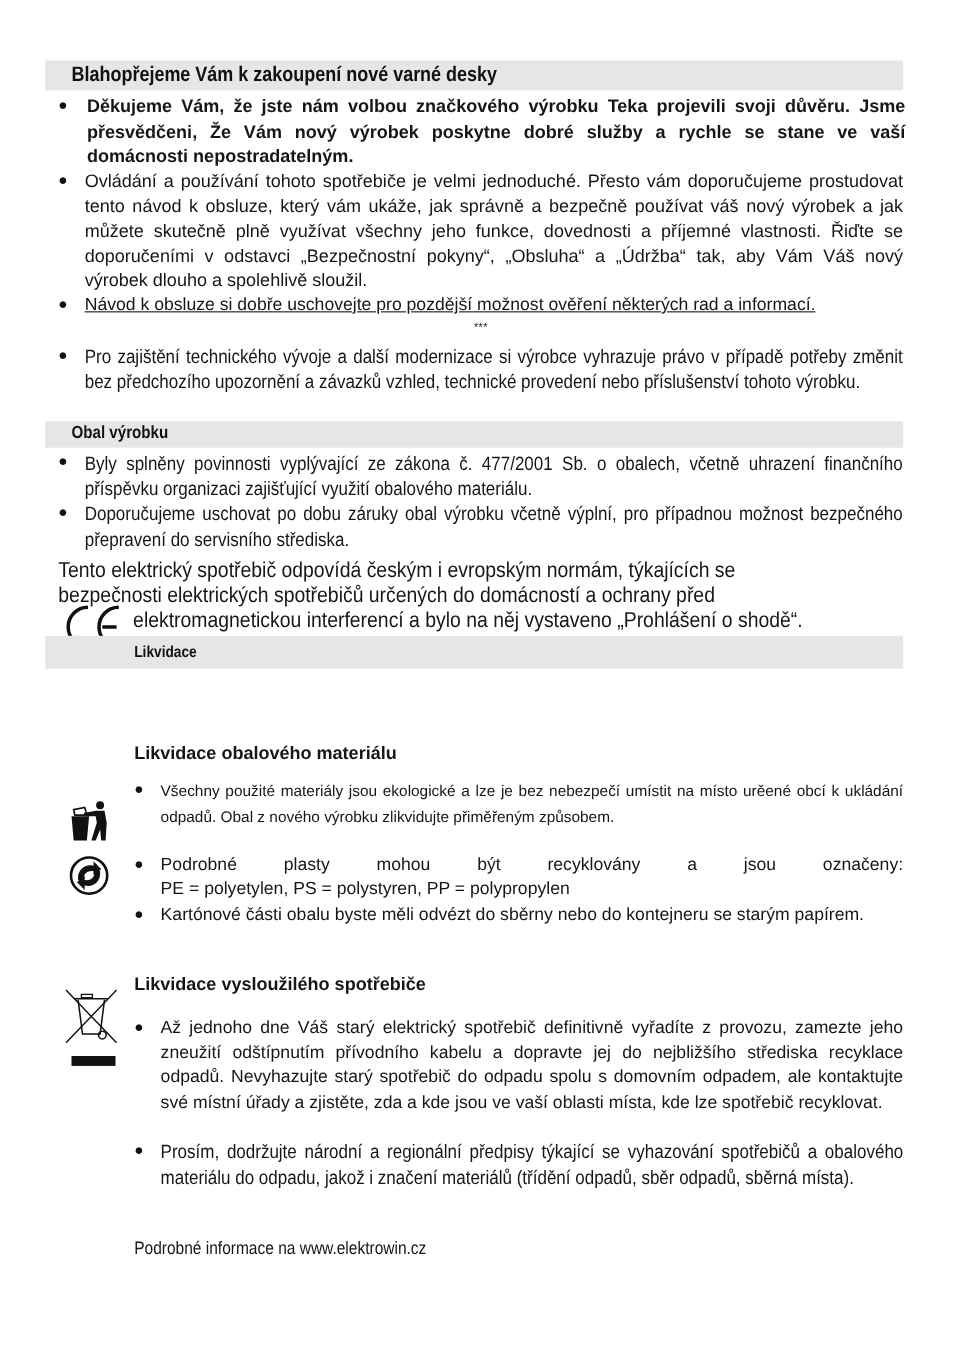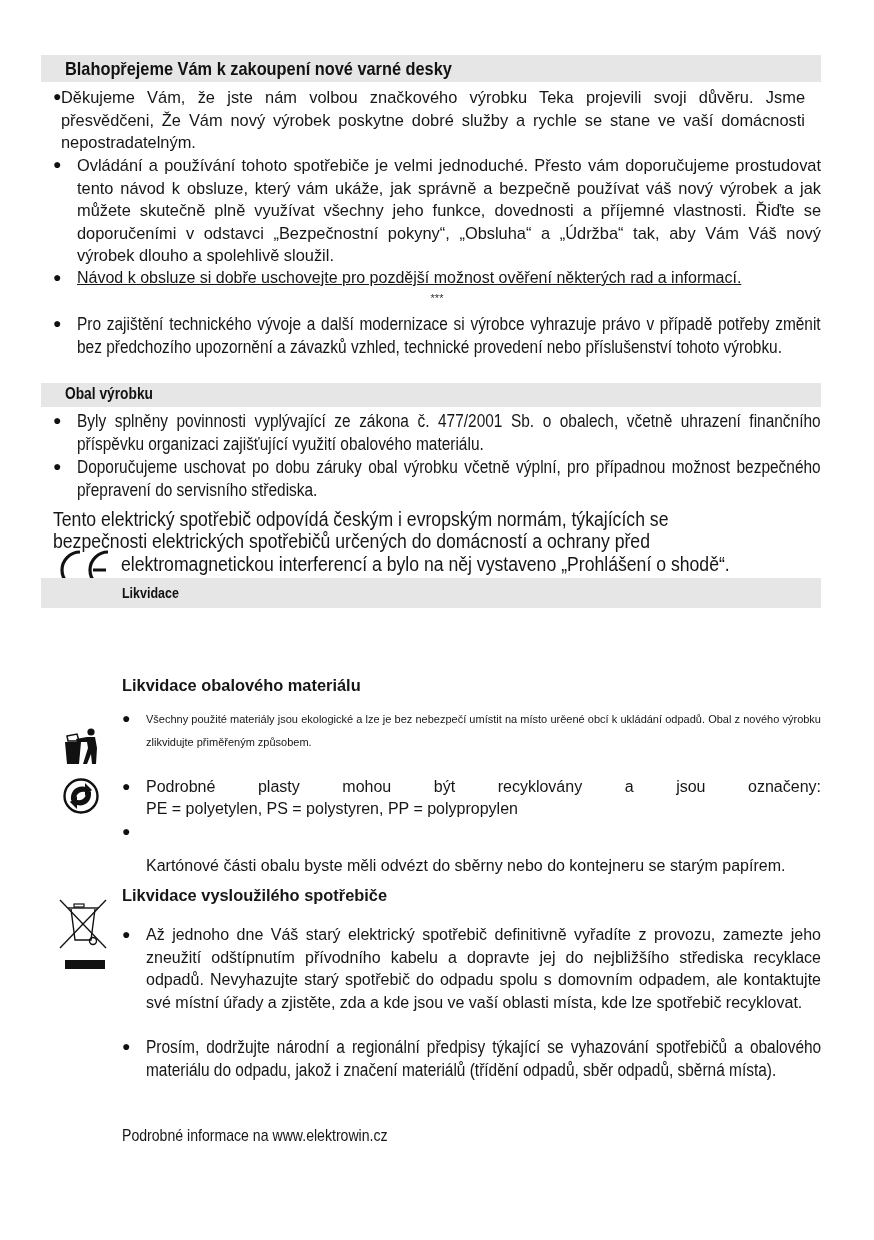--- a/index.html
+++ b/index.html
@@ -16,21 +16,21 @@
     .footer { position: absolute; font-family: "Liberation Sans", sans-serif; font-size: 16.4px; color: #161616; transform: scaleX(0.86); transform-origin: left top; white-space: nowrap; }
     svg { position: absolute; display: block; }
   </style>
 </head>
 <body>
 
 <div class="band" style="top:55px;height:27px;"></div>
 <div class="band-title" style="left:65px;top:58px;font-size:19px;">Blahopřejeme Vám k zakoupení nové  varné desky</div>
 
 <span class="bullet" style="left:53px;top:86px;">●</span>
-<div class="para" style="left:61px;top:86px;width:744px;">Děkujeme Vám, že jste nám volbou značkového výrobku Teka projevili svoji důvěru. Jsme přesvědčeni, Že Vám nový výrobek poskytne dobré služby a rychle se stane ve vaší domácnosti nepostradatelným.</div>
+<div class="para" style="left:79px;top:86px;width:744px;font-weight:bold;">Děkujeme Vám, že jste nám volbou značkového výrobku Teka projevili svoji důvěru. Jsme přesvědčeni, Že Vám nový výrobek poskytne dobré služby a rychle se stane ve vaší domácnosti nepostradatelným.</div>
 
 <span class="bullet" style="left:53px;top:154px;">●</span>
 <div class="para" style="left:77px;top:154px;width:744px;">Ovládání a používání tohoto spotřebiče je velmi jednoduché. Přesto vám doporučujeme prostudovat tento návod k obsluze, který vám ukáže, jak správně a bezpečně používat váš nový výrobek a jak můžete skutečně plně využívat všechny jeho funkce, dovednosti a příjemné vlastnosti. Řiďte se doporučeními v odstavci „Bezpečnostní pokyny“, „Obsluha“ a „Údržba“ tak, aby Vám Váš nový výrobek dlouho a spolehlivě sloužil.</div>
 
 <span class="bullet" style="left:53px;top:267px;">●</span>
 <div class="para last" style="left:77px;top:267px;width:760px;white-space:nowrap;font-size:16px;text-decoration:underline;">Návod k obsluze si dobře uschovejte pro pozdější možnost ověření některých rad a informací.</div>
 
 <div class="center" style="top:292px;">***</div>
 
 <span class="bullet" style="left:53px;top:313px;">●</span>
@@ -66,28 +66,28 @@
   <path d="M13 11 L24 9 L32 9 L34 20 L33 36 L29 36 L28 26 L24 36 L20 36 L25 20 L24 14 L14 14 Z" fill="#111"></path>
 </svg>
 
 <svg style="left:63px;top:778px;" width="36" height="36" viewBox="0 0 36 36">
   <circle cx="18" cy="18" r="16.5" fill="none" stroke="#111" stroke-width="2.4"></circle>
   <path d="M8 22 C7 12 15 7 22 9 L22 5 L29 12 L22 18 L22 14 C16 13 12 17 12 25 Z" fill="#111"></path>
   <path d="M28 14 C29 24 21 29 14 27 L14 31 L7 24 L14 18 L14 22 C20 23 24 19 24 11 Z" fill="#111"></path>
 </svg>
 
 <span class="bullet" style="left:122px;top:708px;">●</span>
-<div class="para" style="left:146px;top:708px;width:675px;font-size:11px;">Všechny použité materiály jsou ekologické a lze je bez nebezpečí umístit na místo urěené obcí k ukládání odpadů. Obal z nového výrobku zlikvidujte přiměřeným způsobem.</div>
+<div class="para" style="left:146px;top:708px;width:675px;font-size:14px;">Všechny použité materiály jsou ekologické a lze je bez nebezpečí umístit na místo urěené obcí k ukládání odpadů. Obal z nového výrobku zlikvidujte přiměřeným způsobem.</div>
 
 <span class="bullet" style="left:122px;top:776px;">●</span>
 <div class="para" style="left:146px;top:776px;width:675px;font-size:16px;text-align-last:justify;">Podrobné plasty mohou být recyklovány a jsou označeny:</div>
 <div class="para" style="left:146px;top:798px;width:675px;font-size:16px;">PE = polyetylen, PS = polystyren, PP = polypropylen</div>
 
 <span class="bullet" style="left:122px;top:821px;">●</span>
-<div class="para" style="left:146px;top:855px;width:675px;font-size:16px;">Kartónové části obalu byste měli odvézt do sběrny nebo do kontejneru se starým papírem.</div>
+<div class="para" style="left:146px;top:821px;width:675px;font-size:16px;">Kartónové části obalu byste měli odvézt do sběrny nebo do kontejneru se starým papírem.</div>
 
 <div class="sub-title" style="left:122px;top:886px;">Likvidace vysloužilého spotřebiče</div>
 
 <svg style="left:58px;top:896px;" width="50" height="80" viewBox="0 0 50 80">
   <rect x="16" y="8" width="10" height="3" fill="none" stroke="#111" stroke-width="1.2"></rect>
   <line x1="10" y1="12" x2="40" y2="12" stroke="#111" stroke-width="1.4"></line>
   <path d="M13 13 L17 44 L33 44 L37 13" fill="none" stroke="#111" stroke-width="1.4"></path>
   <circle cx="35" cy="45" r="3.5" fill="none" stroke="#111" stroke-width="1.4"></circle>
   <line x1="2" y1="4" x2="48" y2="52" stroke="#111" stroke-width="1.3"></line>
   <line x1="48" y1="4" x2="2" y2="52" stroke="#111" stroke-width="1.3"></line>

